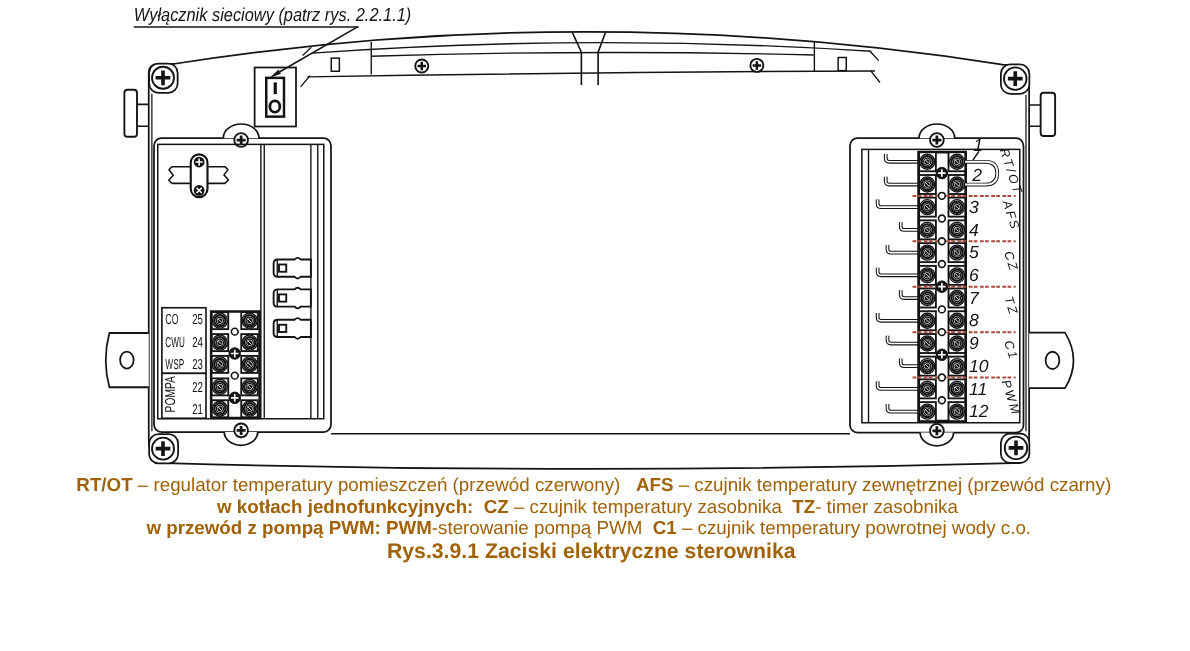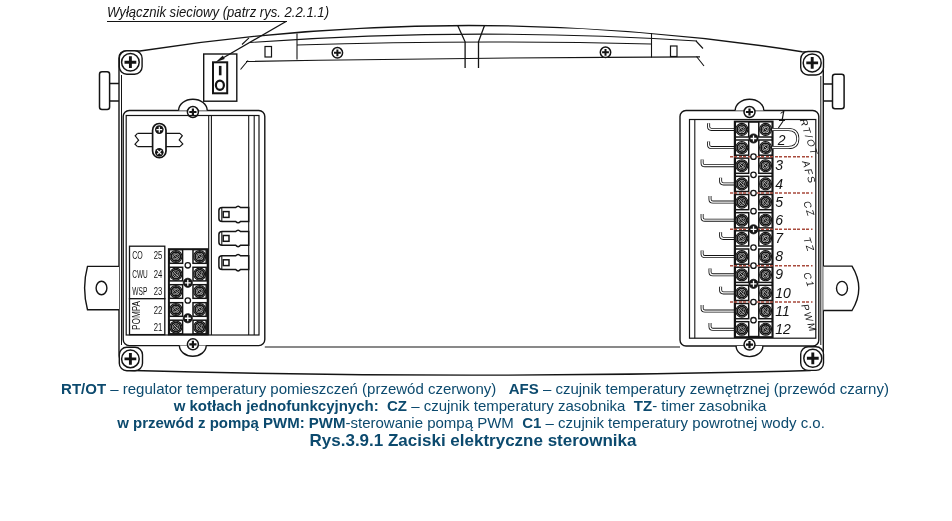--- a/index.html
+++ b/index.html
@@ -1,17 +1,17 @@
 <!DOCTYPE html>
 <html><head><meta charset="utf-8">
 <style>
 html,body{margin:0;padding:0;background:#fff;}
 #page{position:relative;width:952px;height:521px;font-family:"Liberation Sans",sans-serif;overflow:hidden;}
 svg{position:absolute;left:0;top:0;}
-.cap{position:absolute;left:0;width:952px;text-align:center;font-size:15px;color:#0c4a6e;white-space:nowrap;}
+.cap{position:absolute;left:0;width:952px;text-align:center;font-size:15px;color:#a16207;white-space:nowrap;}
 </style></head>
 <body>
 <div id="page">
 <svg width="952" height="521" viewBox="0 0 952 521" fill="none" stroke-linecap="butt">
 
 <g>
 <path d="M119,351 L119,58.5 Q119,51 126.5,51 L140,51 Q471,-0.4 802,51.7 Q823.3,52.2 823.3,60 L823.3,349 Q823.3,370.5 810,370.5 Q471,379.8 133,370.5 Q119,370.5 119,351 Z" stroke="#141414" stroke-width="1.4" fill="#fff"></path>
 <path d="M121.5,75 L121.5,345" stroke="#141414" stroke-width="1.0"></path>
 <path d="M820.8,76 L820.8,345" stroke="#141414" stroke-width="1.0"></path>
 </g>

